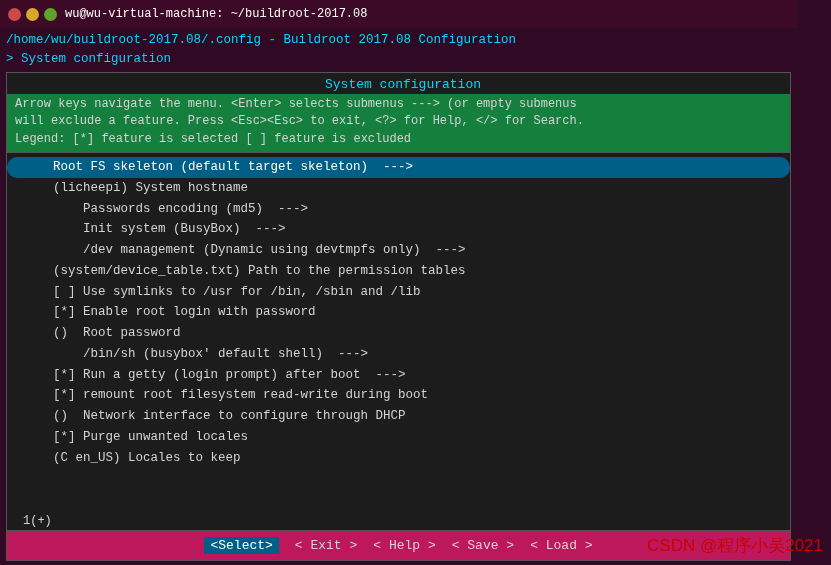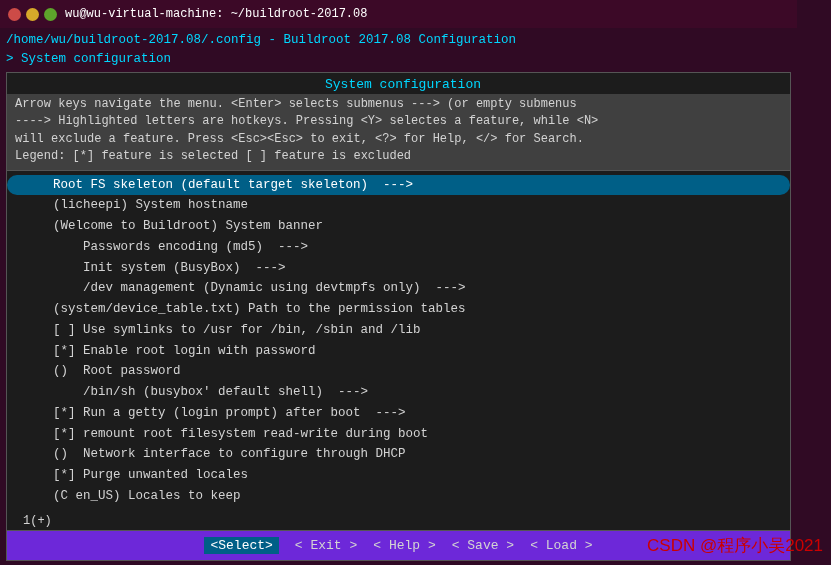--- a/index.html
+++ b/index.html
@@ -93,21 +93,21 @@
       background: #1c1c1c;
       margin-left: 9px;
     }
 
     .config-instructions {
       color: #d3d3d3;
       padding: 2px 8px 4px 8px;
       font-size: 12px;
       line-height: 1.45;
       border-bottom: 1px solid #555;
-      background: #404040;
+      background: #15803d;
     }
 
     .menu-area {
       flex: 1;
       overflow: hidden;
       background: #1c1c1c;
       padding: 4px 0;
     }
 
     .menu-item {
@@ -126,21 +126,21 @@
     }
 
     .bottom-note {
       color: #d3d3d3;
       font-size: 12px;
       padding: 2px 16px;
       background: #1c1c1c;
     }
 
     .button-bar {
-      background: #6d28d9;
+      background: #be185d;
       border-top: 1px solid #555;
       display: flex;
       justify-content: center;
       align-items: center;
       padding: 6px 1px;
       gap: 16px;
       flex-shrink: 0;
     }
 
     .nav-btn {
@@ -181,29 +181,27 @@
   </div>
 
   <div class="terminal-body">
     <div class="path-line">/home/wu/buildroot-2017.08/.config - Buildroot 2017.08 Configuration</div>
     <div class="system-config-line">&gt; System configuration</div>
 
     <div class="config-box">
       <div class="config-title">System configuration</div>
       <div class="config-instructions">
         <div>Arrow keys navigate the menu.  &lt;Enter&gt; selects submenus ---&gt; (or empty submenus</div>
-        <div>----&gt;  Highlighted letters are hotkeys.  Pressing &lt;Y&gt; selectes a feature, while &lt;N&gt;</div>
         <div>will exclude a feature.  Press &lt;Esc&gt;&lt;Esc&gt; to exit, &lt;?&gt; for Help, &lt;/&gt; for Search.</div>
         <div>Legend: [*] feature is selected  [ ] feature is excluded</div>
       </div>
 
       <div class="menu-area" id="menu-area">
           <div class="menu-item selected">    Root FS skeleton (default target skeleton)  ---&gt;</div>
           <div class="menu-item">    (licheepi) System hostname</div>
-          <div class="menu-item">    (Welcome to Buildroot) System banner</div>
           <div class="menu-item">        Passwords encoding (md5)  ---&gt;</div>
           <div class="menu-item">        Init system (BusyBox)  ---&gt;</div>
           <div class="menu-item">        /dev management (Dynamic using devtmpfs only)  ---&gt;</div>
           <div class="menu-item">    (system/device_table.txt) Path to the permission tables</div>
           <div class="menu-item">    [ ] Use symlinks to /usr for /bin, /sbin and /lib</div>
           <div class="menu-item">    [*] Enable root login with password</div>
           <div class="menu-item">    ()  Root password</div>
           <div class="menu-item">        /bin/sh (busybox' default shell)  ---&gt;</div>
           <div class="menu-item">    [*] Run a getty (login prompt) after boot  ---&gt;</div>
           <div class="menu-item">    [*] remount root filesystem read-write during boot</div>

